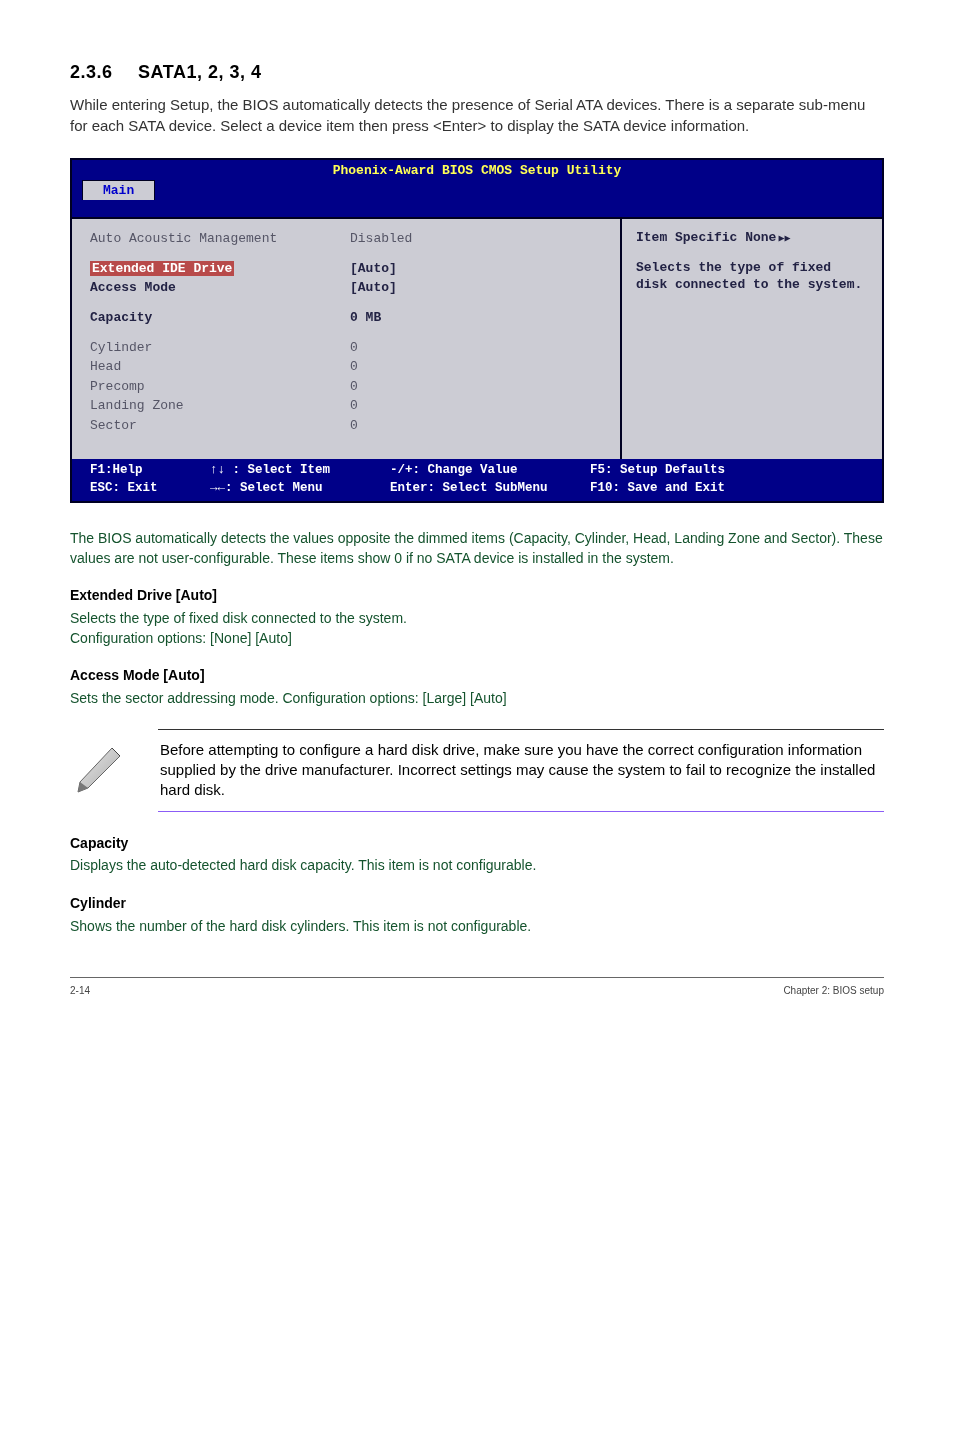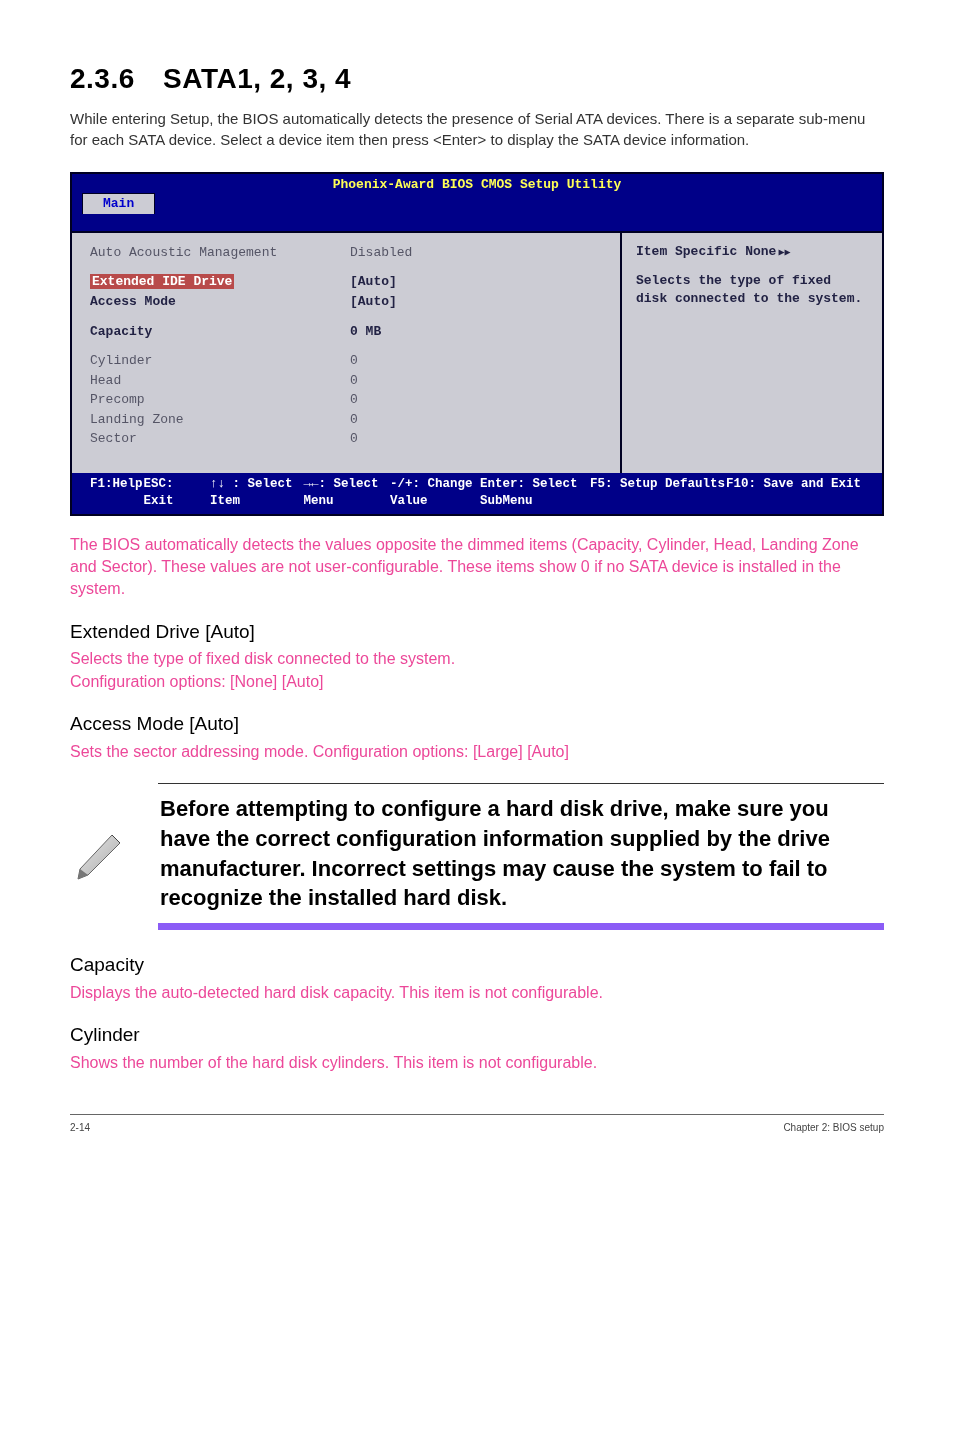--- a/index.html
+++ b/index.html
@@ -6,41 +6,41 @@
     body {
       font-family: Arial, Helvetica, sans-serif;
       background: #fff;
       color: #000;
       width: 954px;
       padding: 60px 70px 30px 70px;
       font-size: 15px;
       line-height: 1.35;
     }
     .section-number {
-      font-size: 28px;
+      font-size: 18px;
       font-weight: bold;
       letter-spacing: 0.5px;
       margin-bottom: 10px;
     }
     .section-title-inline {
       margin-left: 20px;
     }
     .intro-text {
       font-size: 15px;
       color: #333;
       margin-bottom: 22px;
       line-height: 1.4;
     }
     .bios-box {
       border: 2px solid #000022;
       width: 100%;
       font-family: "Courier New", monospace;
       font-size: 13px;
       background: #fff;
-      margin-bottom: 18px;
+      margin-bottom: 26px;
     }
     .bios-titlebar {
       background: #000088;
       color: #fff;
       border-bottom: 2px solid #000022;
     }
     .bios-title-center {
       text-align: center;
       color: #ffff55;
       font-weight: bold;
@@ -110,48 +110,47 @@
     }
     .bios-footer {
       background: #000088;
       color: #fff;
       font-weight: bold;
       padding: 3px 18px 4px 18px;
       display: grid;
       grid-template-columns: 120px 180px 200px 1fr;
       font-size: 12.5px;
     }
-    .bios-footer .col { display: flex; flex-direction: row; gap: 1px; }
+    .bios-footer .col { display: flex; flex-direction: column; gap: 1px; }
     .para {
-      font-size: 16px;
-      color: #ec4899;
+      font-size: 14px;
+      color: #14532d;
       margin-bottom: 18px;
       line-height: 1.4;
     }
     h3.sub {
-      font-size: 19px;
-      font-weight: normal;
+      font-size: 14px;
+      font-weight: bold;
       margin-bottom: 4px;
       margin-top: 8px;
     }
     .note-wrap {
       display: grid;
       grid-template-columns: 70px 1fr;
       gap: 18px;
       align-items: center;
       margin: 20px 0 22px 0;
     }
     .note-icon svg { display: block; }
     .note-box {
       border-top: 1px solid #333;
-      border-bottom: 7px solid #8b5cf6;
+      border-bottom: 1px solid #8b5cf6;
       padding: 10px 2px 10px 2px;
-      font-size: 22px;
+      font-size: 15px;
       line-height: 1.35;
-      font-weight: bold;
     }
     .page-footer {
       margin-top: 40px;
       border-top: 1px solid #666;
       padding-top: 6px;
       display: flex;
       justify-content: space-between;
       font-size: 10px;
       color: #444;
     }

